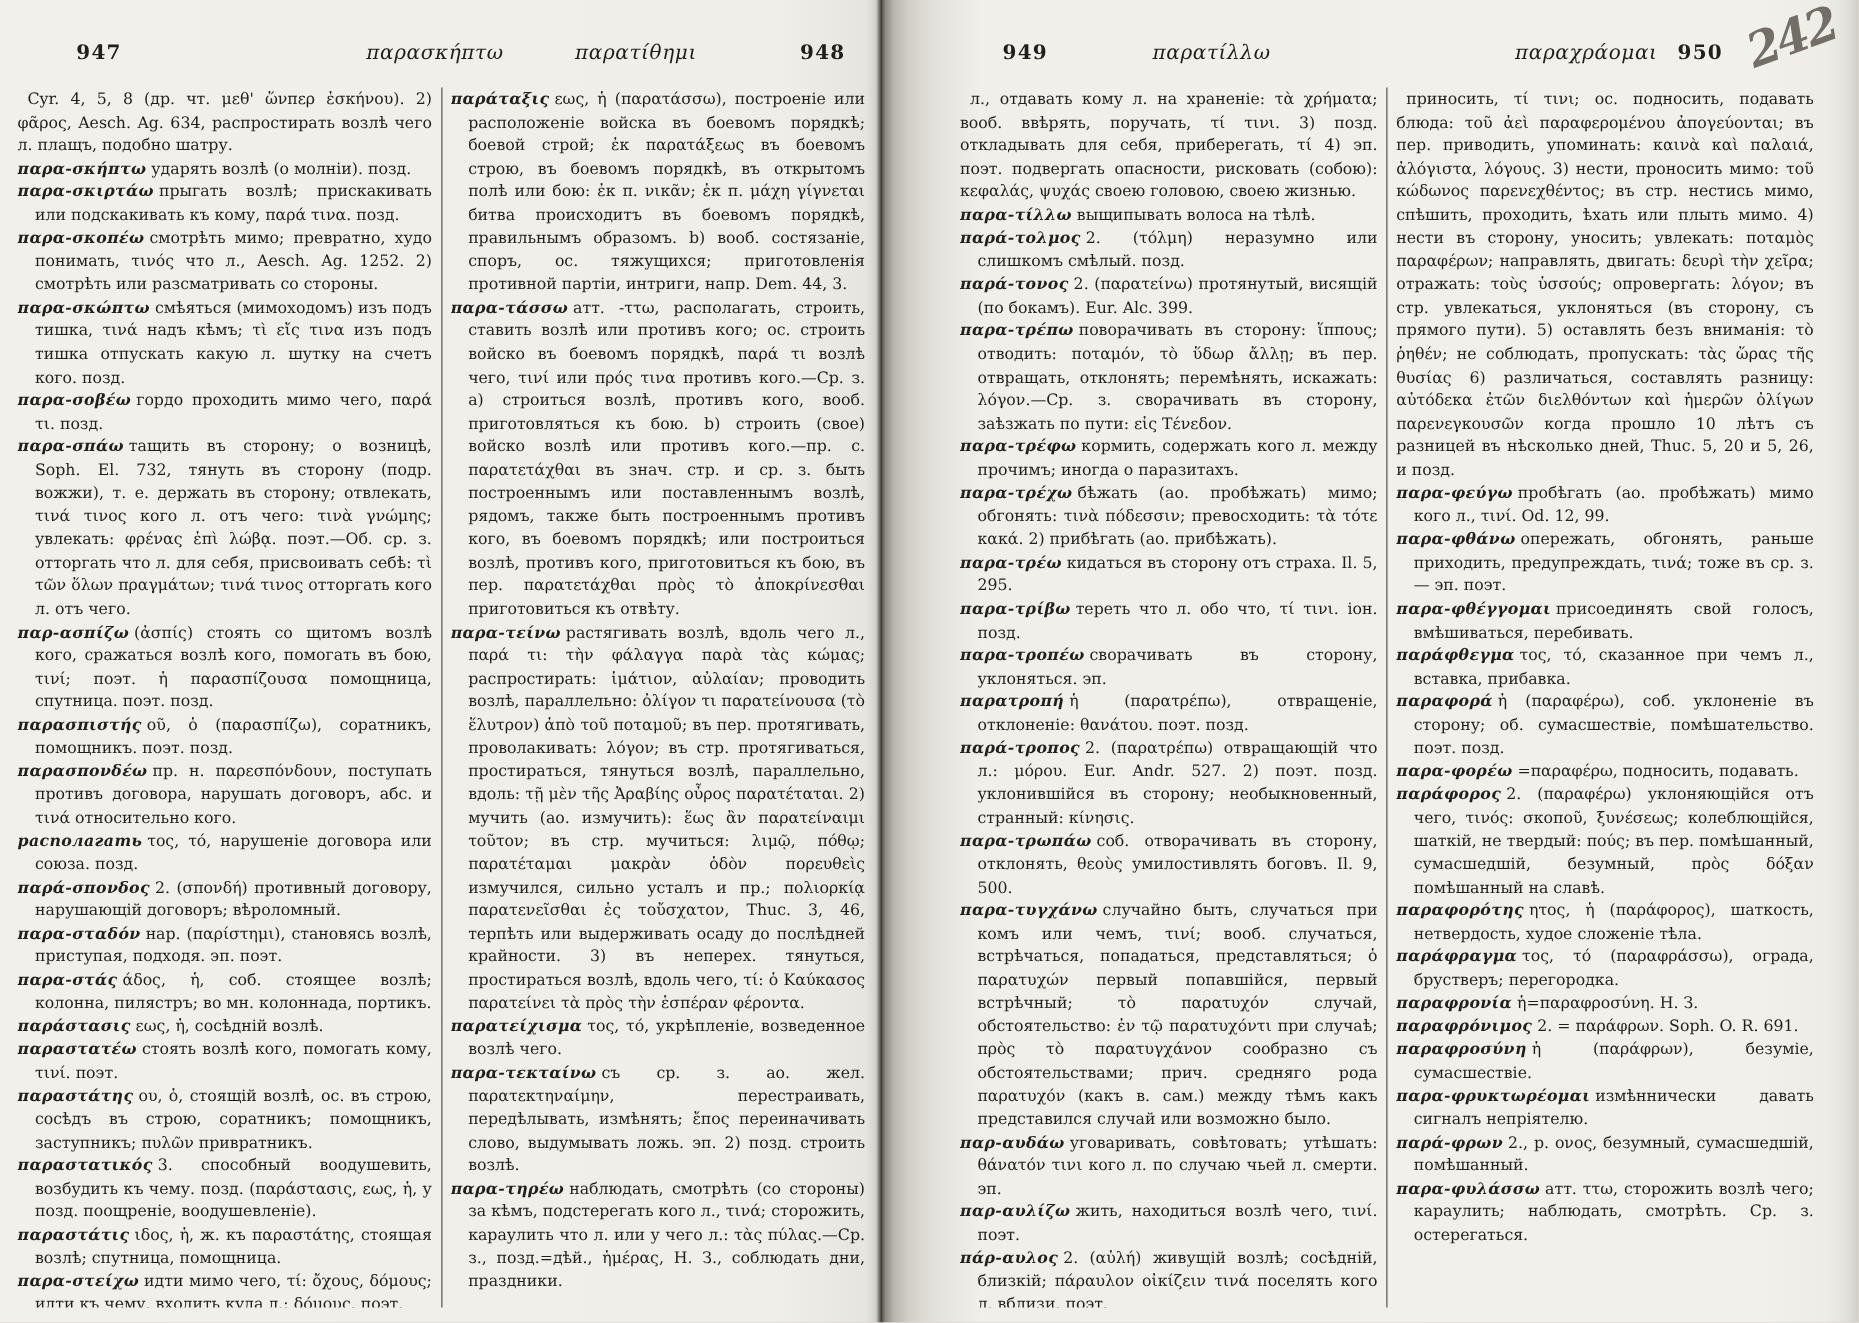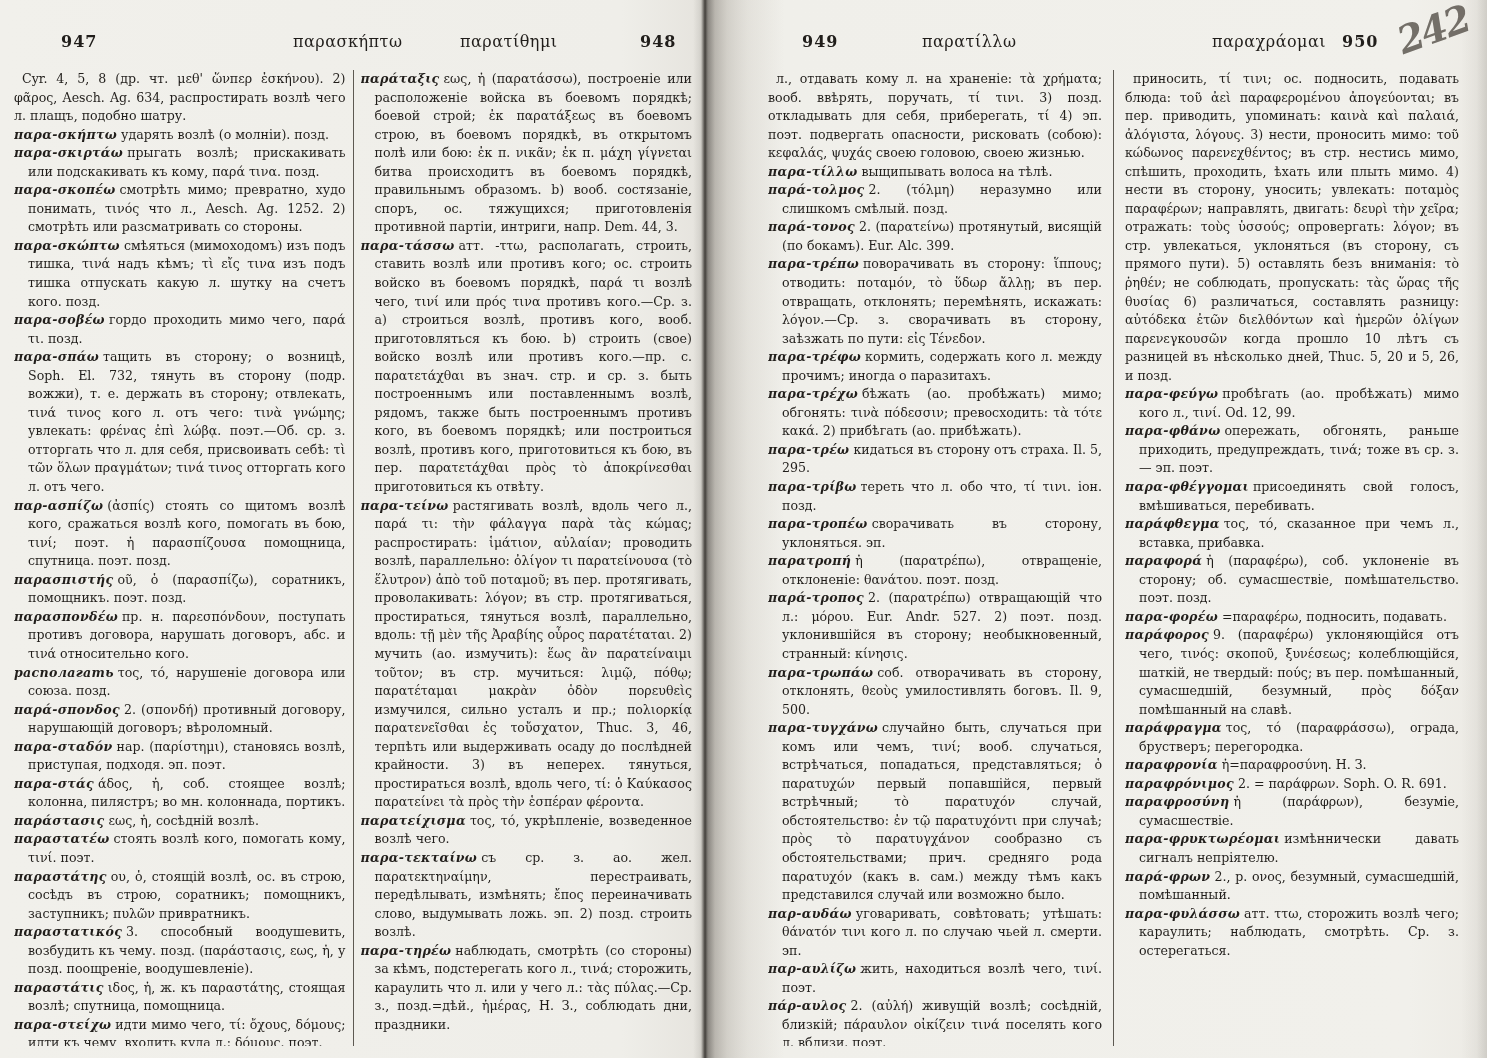--- a/index.html
+++ b/index.html
@@ -7,22 +7,22 @@
   .scan{position:relative;width:1487px;height:1058px;overflow:hidden;
         font-family:"DejaVu Serif",serif;color:#211e1b;
         background:#efeee9;
         background-image:repeating-linear-gradient(0deg,rgba(90,85,75,0.03) 0 1px,rgba(0,0,0,0) 1px 4px);}
   .page{position:absolute;top:0;height:1058px;}
   .page-left{left:0;width:706px;background:linear-gradient(90deg,#f1f0eb 0%,#efeee9 88%,#e6e4de 99%,#d8d5cd 100%);}
   .page-right{left:706px;width:781px;background:linear-gradient(90deg,#dedbd4 0%,#e9e7e1 4%,#f0efea 10%,#f1f0eb 90%,#eceae4 100%);}
   .pagehead{position:absolute;top:32px;left:0;right:0;height:26px;margin-left:28px;}
   .pagehead span{position:absolute;white-space:nowrap;}
   .pnum{font-weight:bold;font-size:16px;letter-spacing:1px;}
-  .phw{font-size:16px;letter-spacing:0.5px;}
-  .cols{position:absolute;top:70px;bottom:12px;display:flex;align-items:stretch;justify-content:space-between;}
+  .phw{font-style:italic;font-size:16px;letter-spacing:0.5px;}
+  .cols{position:absolute;top:70px;bottom:12px;display:flex;align-items:stretch;}
   .page-left .cols{left:14px;right:14px;}
   .page-right .cols{left:62px;right:28px;}
   .col{width:334px;height:100%;overflow:hidden;
        font-size:12.6px;line-height:18.55px;text-align:justify;}
   .colrule{width:0;border-left:1px solid #5d5952;margin:0 7px;}
   .entry{margin:0;padding-left:14px;text-indent:-14px;}
   .entry.cont{padding-left:0;text-indent:8px;}
   .hw{font-weight:bold;font-style:italic;letter-spacing:0.3px;margin-right:4px;}
   .bd{}
   .gutter{position:absolute;top:0;left:693px;width:92px;height:1058px;pointer-events:none;
@@ -174,22 +174,23 @@
           <p class="entry"><span class="hw">παρα-φθάνω</span><span class="bd">опережать, обгонять, раньше приходить, предупреждать, τινά; тоже въ ср. з.— эп. поэт.</span></p>
 
           <p class="entry"><span class="hw">παρα-φθέγγομαι</span><span class="bd">присоединять свой голосъ, вмѣшиваться, перебивать.</span></p>
 
           <p class="entry"><span class="hw">παράφθεγμα</span><span class="bd">τος, τό, сказанное при чемъ л., вставка, прибавка.</span></p>
 
           <p class="entry"><span class="hw">παραφορά</span><span class="bd">ἡ (παραφέρω), соб. уклоненіе въ сторону; об. сумасшествіе, помѣшательство. поэт. позд.</span></p>
 
           <p class="entry"><span class="hw">παρα-φορέω</span><span class="bd">=παραφέρω, подносить, подавать.</span></p>
 
-          <p class="entry"><span class="hw">παράφορος</span><span class="bd">9. (παραφέρω) уклоняющійся отъ чего, τινός: σκοποῦ, ξυνέσεως; колеблющійся, шаткій, не твердый: πούς; въ пер. помѣшанный, сумасшедшій, безумный, πρὸς δόξαν помѣшанный на славѣ.</span></p>
-
+          <p class="entry"><span class="hw">παράφορος</span><span class="bd">2. (παραφέρω) уклоняющійся отъ чего, τινός: σκοποῦ, ξυνέσεως; колеблющійся, шаткій, не твердый: πούς; въ пер. помѣшанный, сумасшедшій, безумный, πρὸς δόξαν помѣшанный на славѣ.</span></p>
+
+          <p class="entry"><span class="hw">παραφορότης</span><span class="bd">ητος, ἡ (παράφορος), шаткость, нетвердость, худое сложеніе тѣла.</span></p>
 
           <p class="entry"><span class="hw">παράφραγμα</span><span class="bd">τος, τό (παραφράσσω), ограда, брустверъ; перегородка.</span></p>
 
 
           <p class="entry"><span class="hw">παραφρονία</span><span class="bd">ἡ=παραφροσύνη. Н. З.</span></p>
 
           <p class="entry"><span class="hw">παραφρόνιμος</span><span class="bd">2. = παράφρων. Soph. O. R. 691.</span></p>
 
           <p class="entry"><span class="hw">παραφροσύνη</span><span class="bd">ἡ (παράφρων), безуміе, сумасшествіе.</span></p>
 

